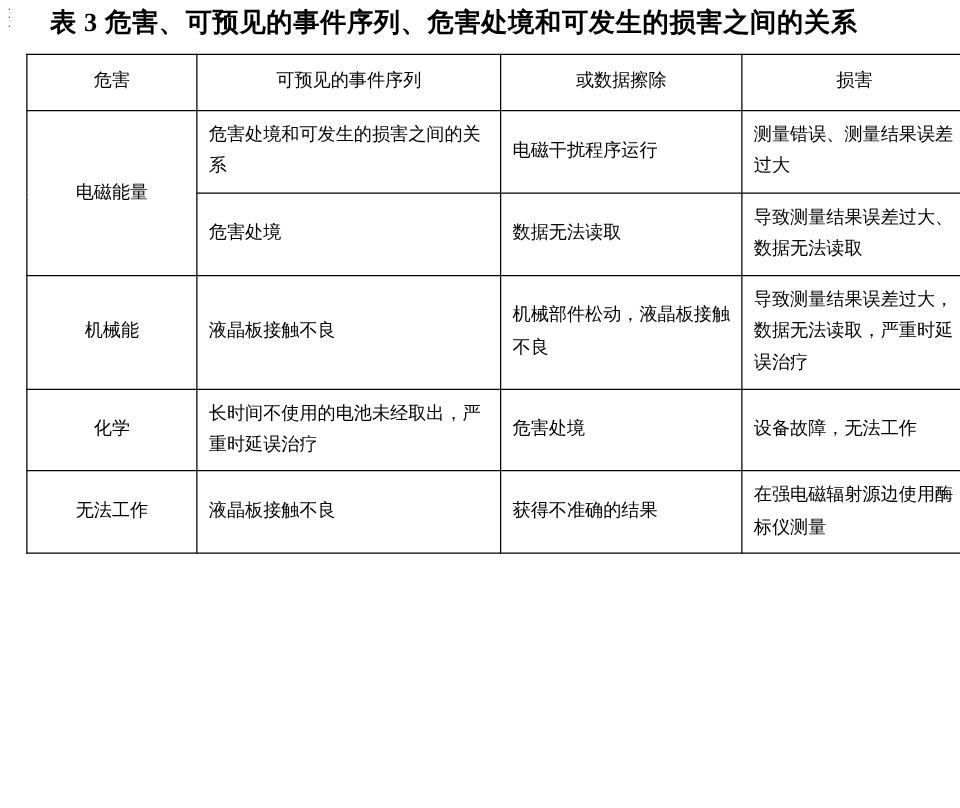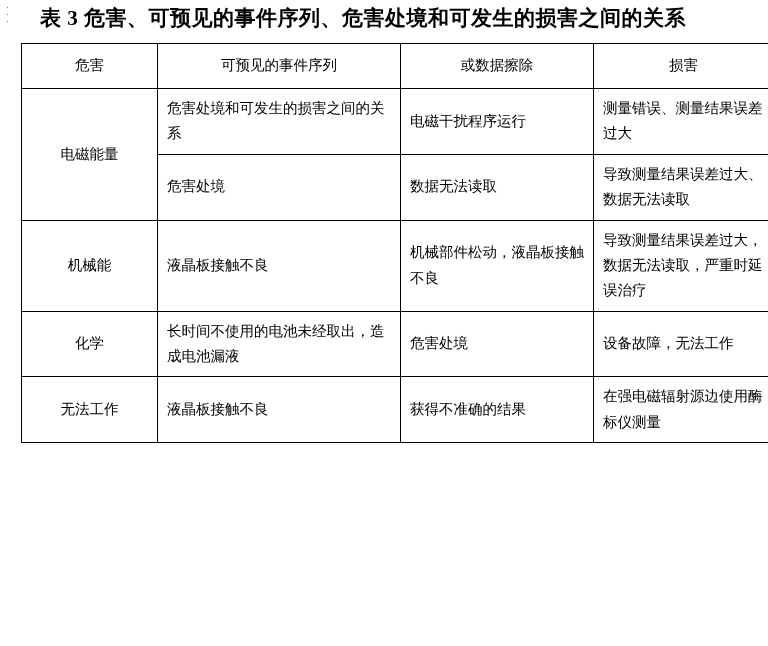--- a/index.html
+++ b/index.html
@@ -115,21 +115,21 @@
         <td class="cell">导致测量结果误差过大、数据无法读取</td>
       </tr>
       <tr>
         <td class="col-haz">机械能</td>
         <td class="cell">液晶板接触不良</td>
         <td class="cell">机械部件松动，液晶板接触不良</td>
         <td class="cell">导致测量结果误差过大，数据无法读取，严重时延误治疗</td>
       </tr>
       <tr>
         <td class="col-haz">化学</td>
-        <td class="cell">长时间不使用的电池未经取出，造成电池漏液</td>
+        <td class="cell">长时间不使用的电池未经取出，严重时延误治疗</td>
         <td class="cell">危害处境</td>
         <td class="cell">设备故障，无法工作</td>
       </tr>
       <tr>
         <td class="col-haz">无法工作</td>
         <td class="cell">液晶板接触不良</td>
         <td class="cell">获得不准确的结果</td>
         <td class="cell">在强电磁辐射源边使用酶标仪测量</td>
       </tr>
     </tbody>

